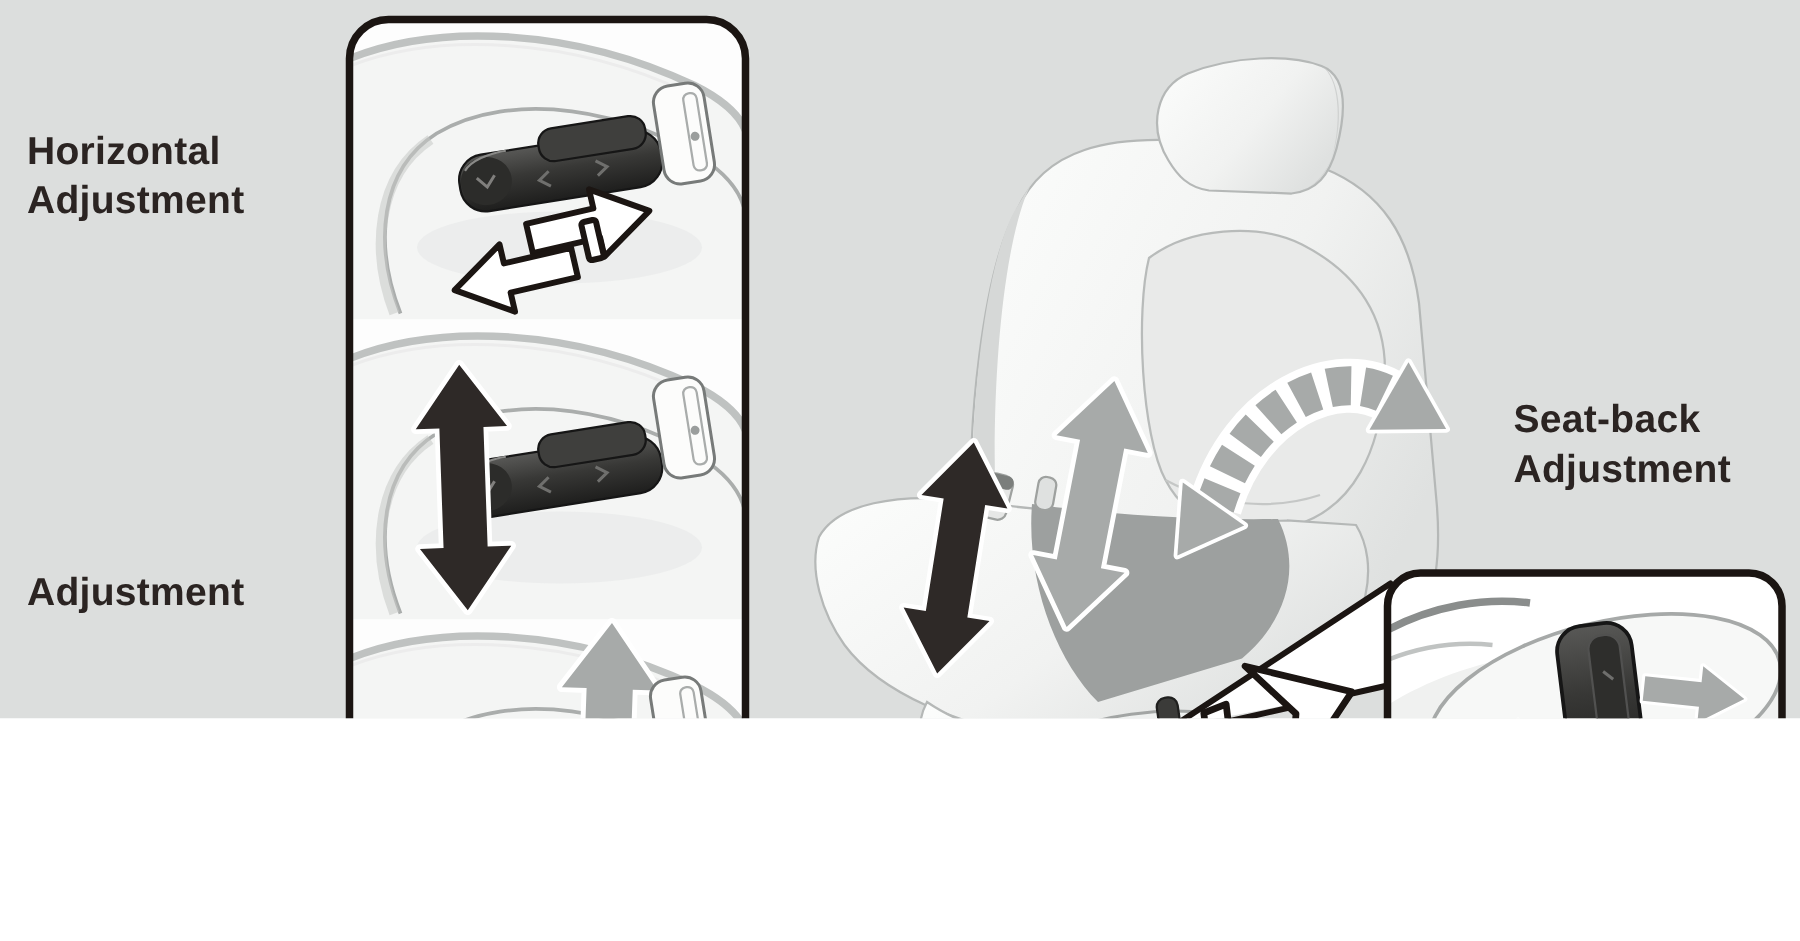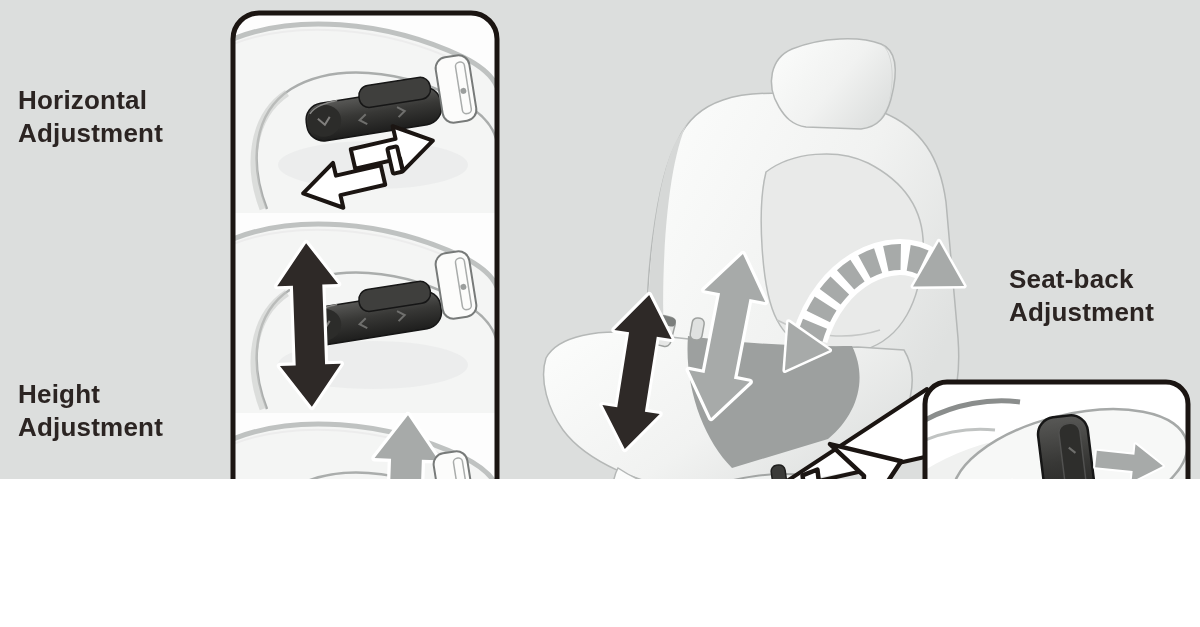--- a/index.html
+++ b/index.html
@@ -212,21 +212,20 @@
     <rect class="panel-border" x="925" y="382" width="263" height="198" rx="22"></rect>
   </g>
 </svg>
 
   <div class="label" id="label-horizontal">
     <div>Horizontal</div>
     <div>Adjustment</div>
   </div>
 
   <div class="label" id="label-height">
-    <div>Height</div>
     <div>Adjustment</div>
   </div>
 
   <div class="label" id="label-seatback">
     <div>Seat-back</div>
     <div>Adjustment</div>
   </div>
 
 </div>
 

